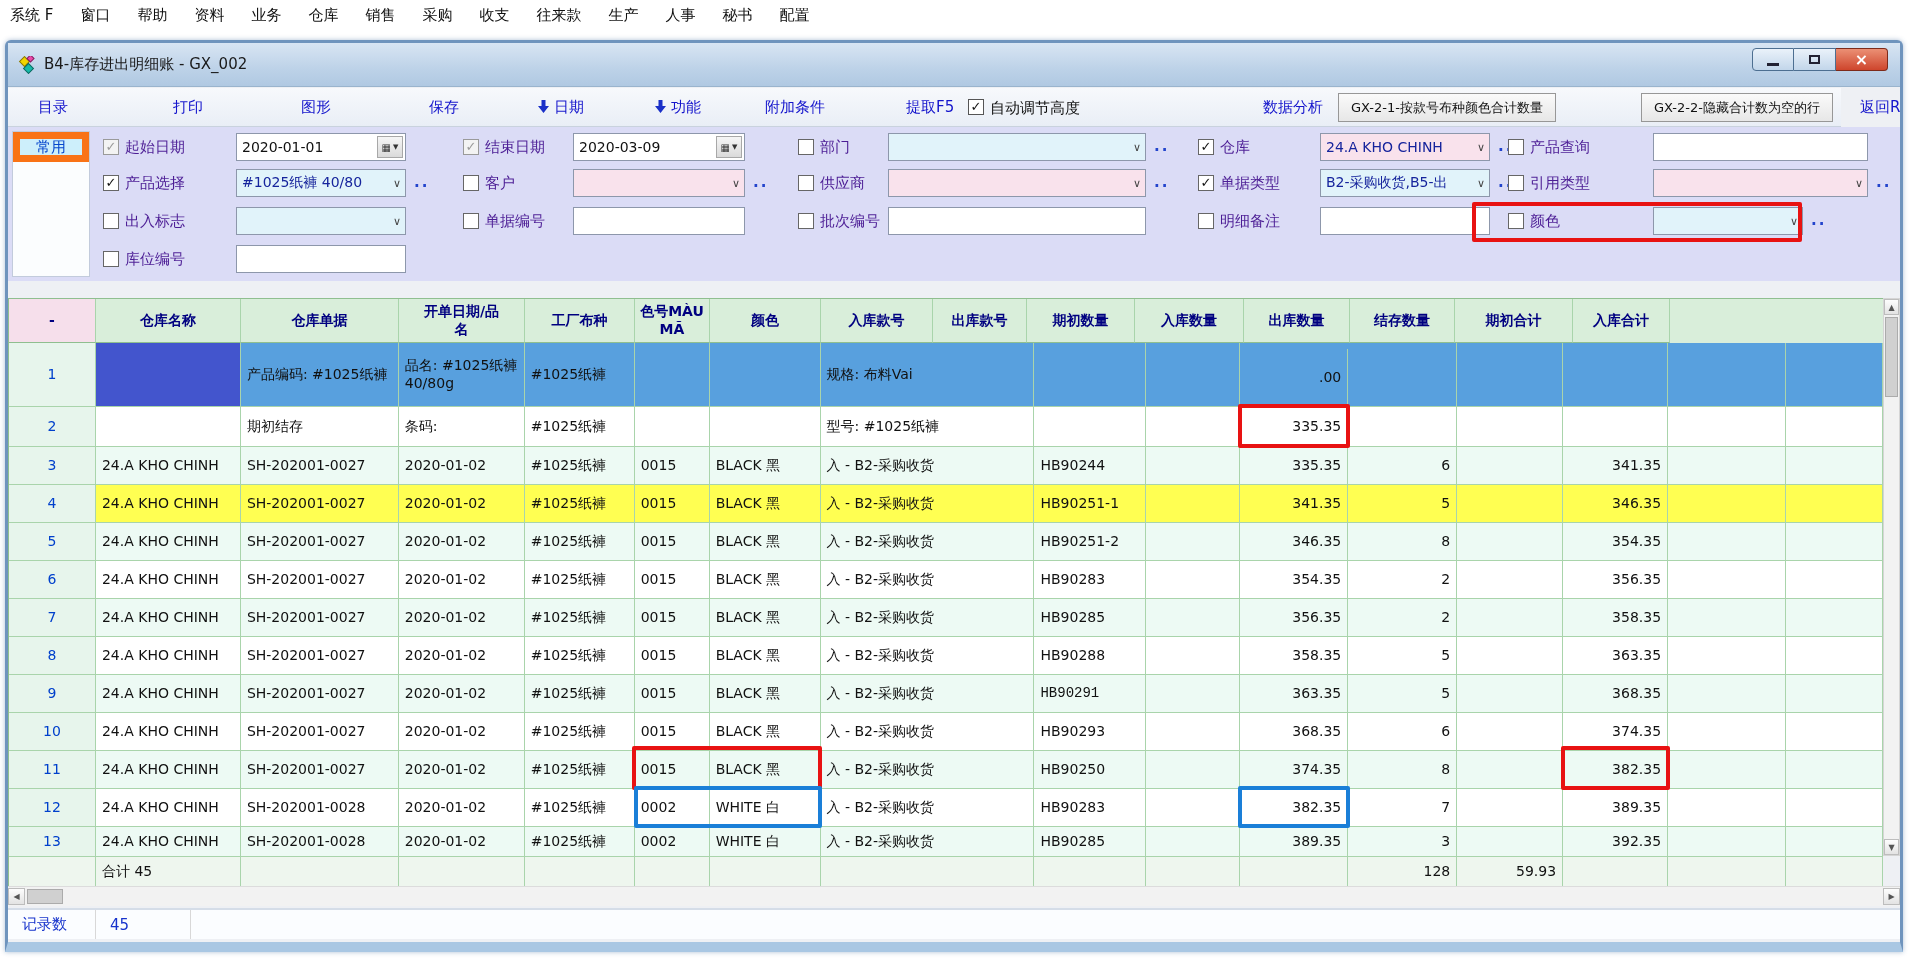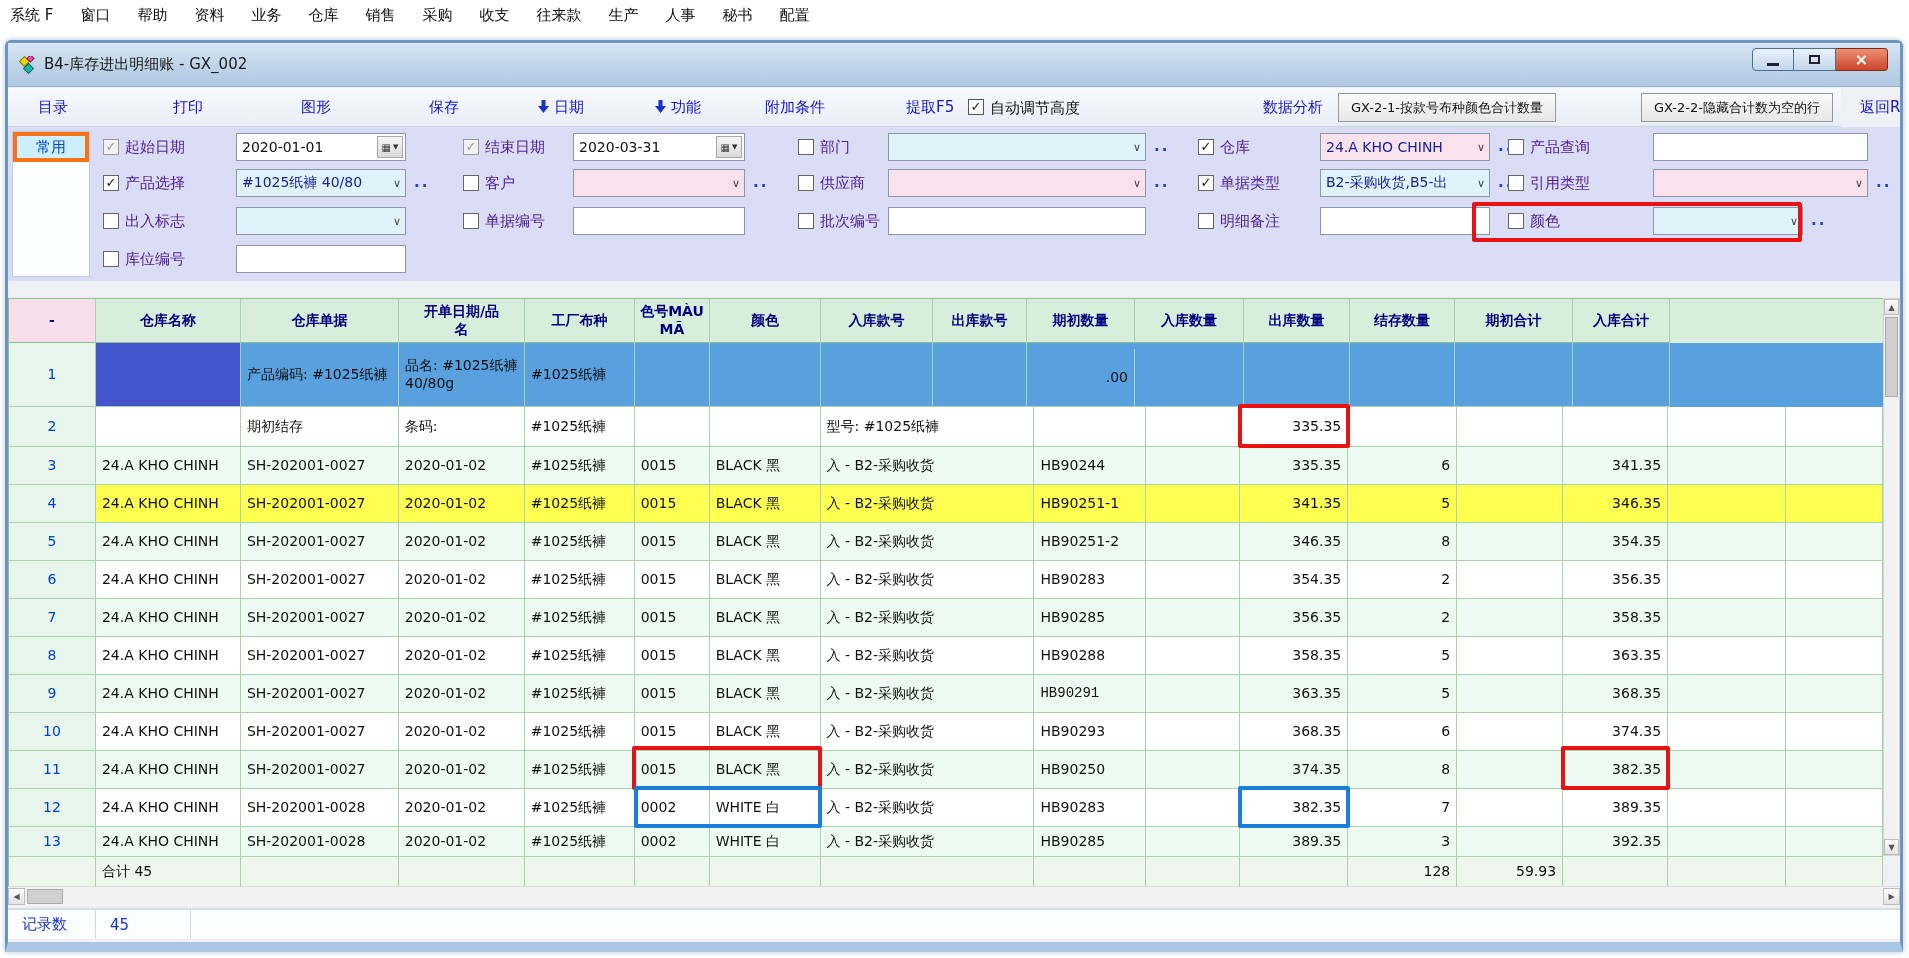--- a/index.html
+++ b/index.html
@@ -38,21 +38,21 @@
             font-size:13px; line-height:14px; text-align:center; color:#111; cursor:pointer; }
   .tchecklabel { position:absolute; top:11px; font-size:15px; color:#111; }
   .tbtn { position:absolute; top:5px; height:29px; background:linear-gradient(#fafafa,#e7e7e7);
           border:1px solid #979797; font-size:13px; color:#111; display:flex; align-items:center;
           padding:0 12px; cursor:pointer; white-space:nowrap; }
 
   
   .filterpanel { position:absolute; left:8px; top:127px; width:1892px; height:154px; background:#dbdcf6; }
   .tabcol { position:absolute; left:4px; top:4px; width:78px; height:146px; background:#fbfdfe; border:1px solid #c2cbdc; }
   .tab-common { position:absolute; left:5px; top:5px; width:76px; height:30px; background:#cdeffb;
-                border:4px solid #f97316; color:#0747cc; font-size:15px; display:flex; align-items:center;
+                border:7px solid #f97316; color:#0747cc; font-size:15px; display:flex; align-items:center;
                 justify-content:center; cursor:pointer; }
   .fcheck { position:absolute; width:16px; height:16px; background:#fff; border:1px solid #666;
             font-size:13px; line-height:14px; text-align:center; color:#111; cursor:pointer; }
   .fcheck.disabled { background:#f3f3f3; color:#9a9a9a; border-color:#9a9a9a; }
   .flabel { position:absolute; font-size:15px; color:#4c1d95; white-space:nowrap; }
   .ffield { position:absolute; height:28px; background:#fff; border:1px solid #8d97ab;
             font-size:14px; color:#16249c; padding:0 18px 0 5px; display:flex; align-items:center;
             overflow:hidden; white-space:nowrap; cursor:pointer; }
   .ffield.cyan { background:#e1f3fa; }
   .ffield.pink { background:#f9e2ec; }
@@ -172,21 +172,21 @@
     <div class="tab-common">常用</div>
   <span class="fcheck disabled" style="left: 95px; top: 12px;">✓</span>
       <span class="flabel" style="left: 117px; top: 11px;">起始日期</span>
       <div class="ffield white" style="left: 228px; top: 6px; width: 170px;">
         <span class="val">2020-01-01</span>
         <span class="cal-btn">▦<span style="font-size:7px">▼</span></span>
       </div>
       <span class="fcheck disabled" style="left: 455px; top: 12px;">✓</span>
       <span class="flabel" style="left: 477px; top: 11px;">结束日期</span>
       <div class="ffield white" style="left: 565px; top: 6px; width: 172px;">
-        <span class="val">2020-03-31</span>
+        <span class="val">2020-03-09</span>
         <span class="cal-btn">▦<span style="font-size:7px">▼</span></span>
       </div>
       <span class="fcheck" style="left: 790px; top: 12px;"></span>
       <span class="flabel" style="left: 812px; top: 11px;">部门</span>
       <div class="ffield cyan" style="left: 880px; top: 6px; width: 258px;">
         <span class="val"></span>
         <span class="chev">∨</span>
       </div>
       <span class="fdots" style="left: 1146px; top: 10px;">..</span>
       <span class="fcheck" style="left: 1190px; top: 12px;">✓</span>
@@ -292,20 +292,21 @@
         <div class="tcell" style="width: 97px;">入库合计</div>
       </div>
       <div class="trow row-sel" style="height: 64px;">
         <div class="tcell rownum" style="width: 87px;">1</div>
         <div class="tcell cell-sel" style="width: 145px;"></div>
         <div class="tcell" style="width: 158px;">产品编码: #1025纸褲</div>
         <div class="tcell" style="width: 126px;">品名: #1025纸褲 40/80g</div>
         <div class="tcell" style="width: 110px;">#1025纸褲</div>
         <div class="tcell" style="width: 75px;"></div>
         <div class="tcell" style="width: 111px;"></div>
+        <div class="tcell" style="width: 214px;">规格: 布料Vai</div>
         <div class="tcell" style="width: 112px;"></div>
         <div class="tcell" style="width: 94px;"></div>
         <div class="tcell numcell" style="width: 108px; margin-top: 6px;">.00</div>
         <div class="tcell numcell" style="width: 109px;"></div>
         <div class="tcell numcell" style="width: 106px;"></div>
         <div class="tcell numcell" style="width: 105px;"></div>
         <div class="tcell numcell" style="width: 118px;"></div>
         <div class="tcell numcell" style="width: 97px;"></div>
       </div>
       <div class="trow " style="height: 40px;">

